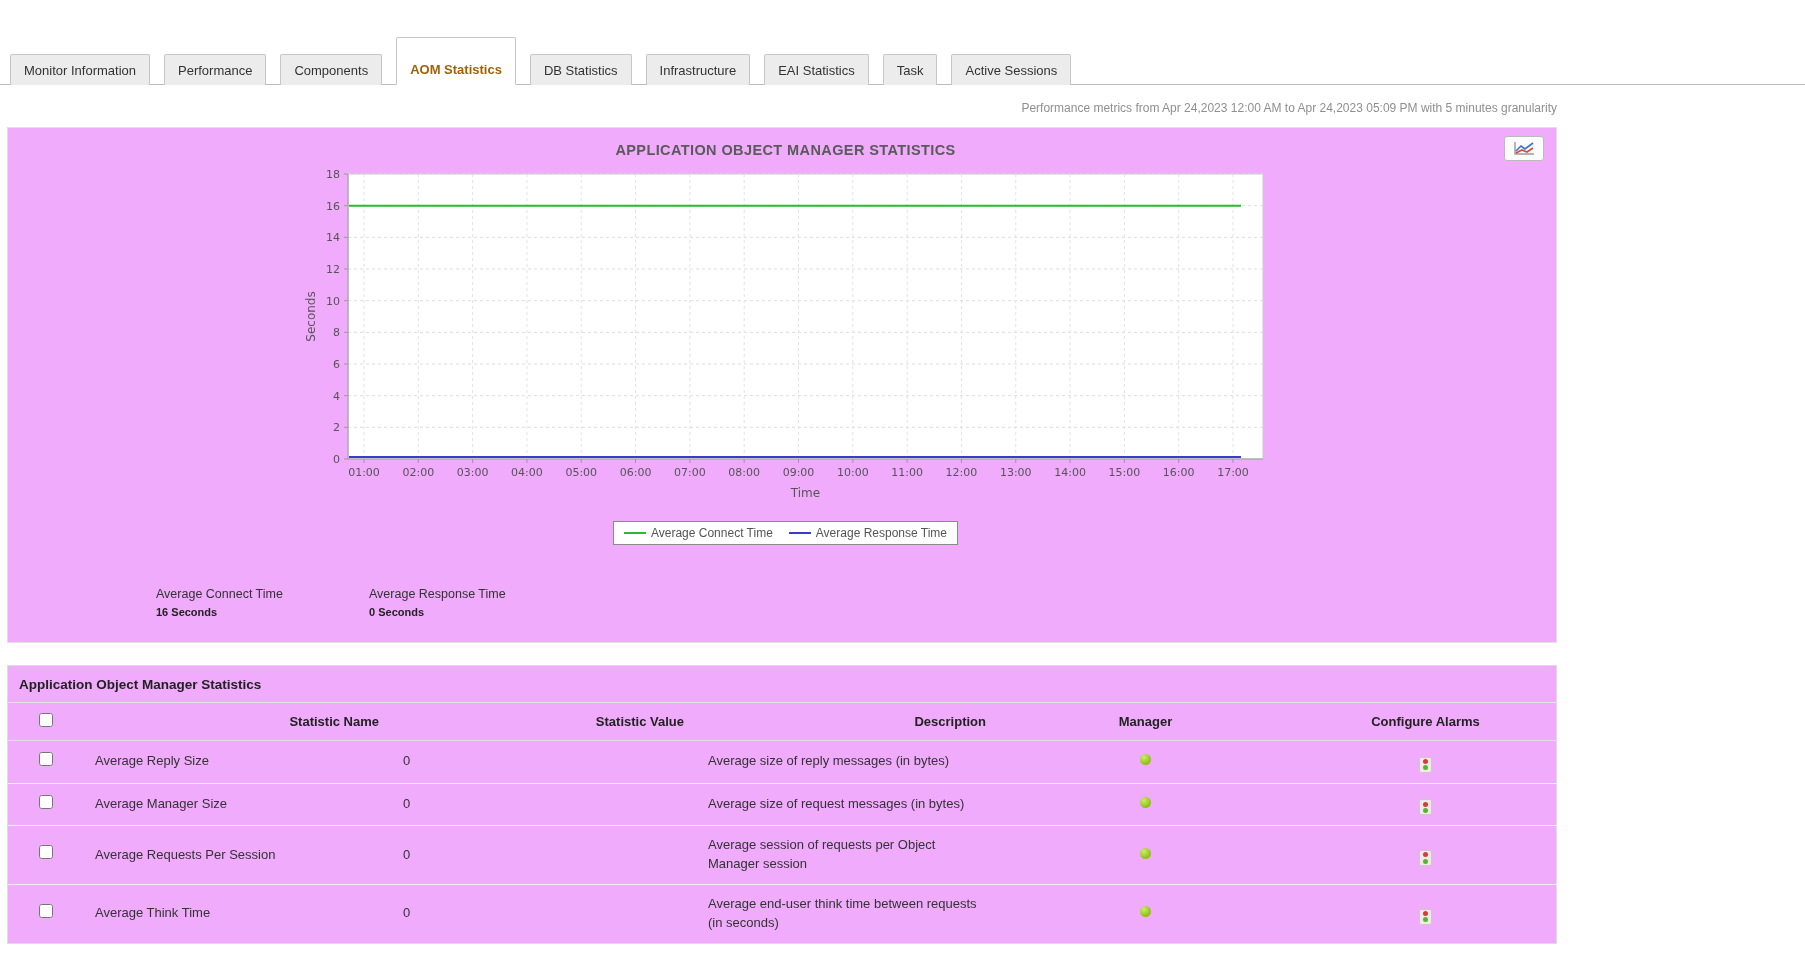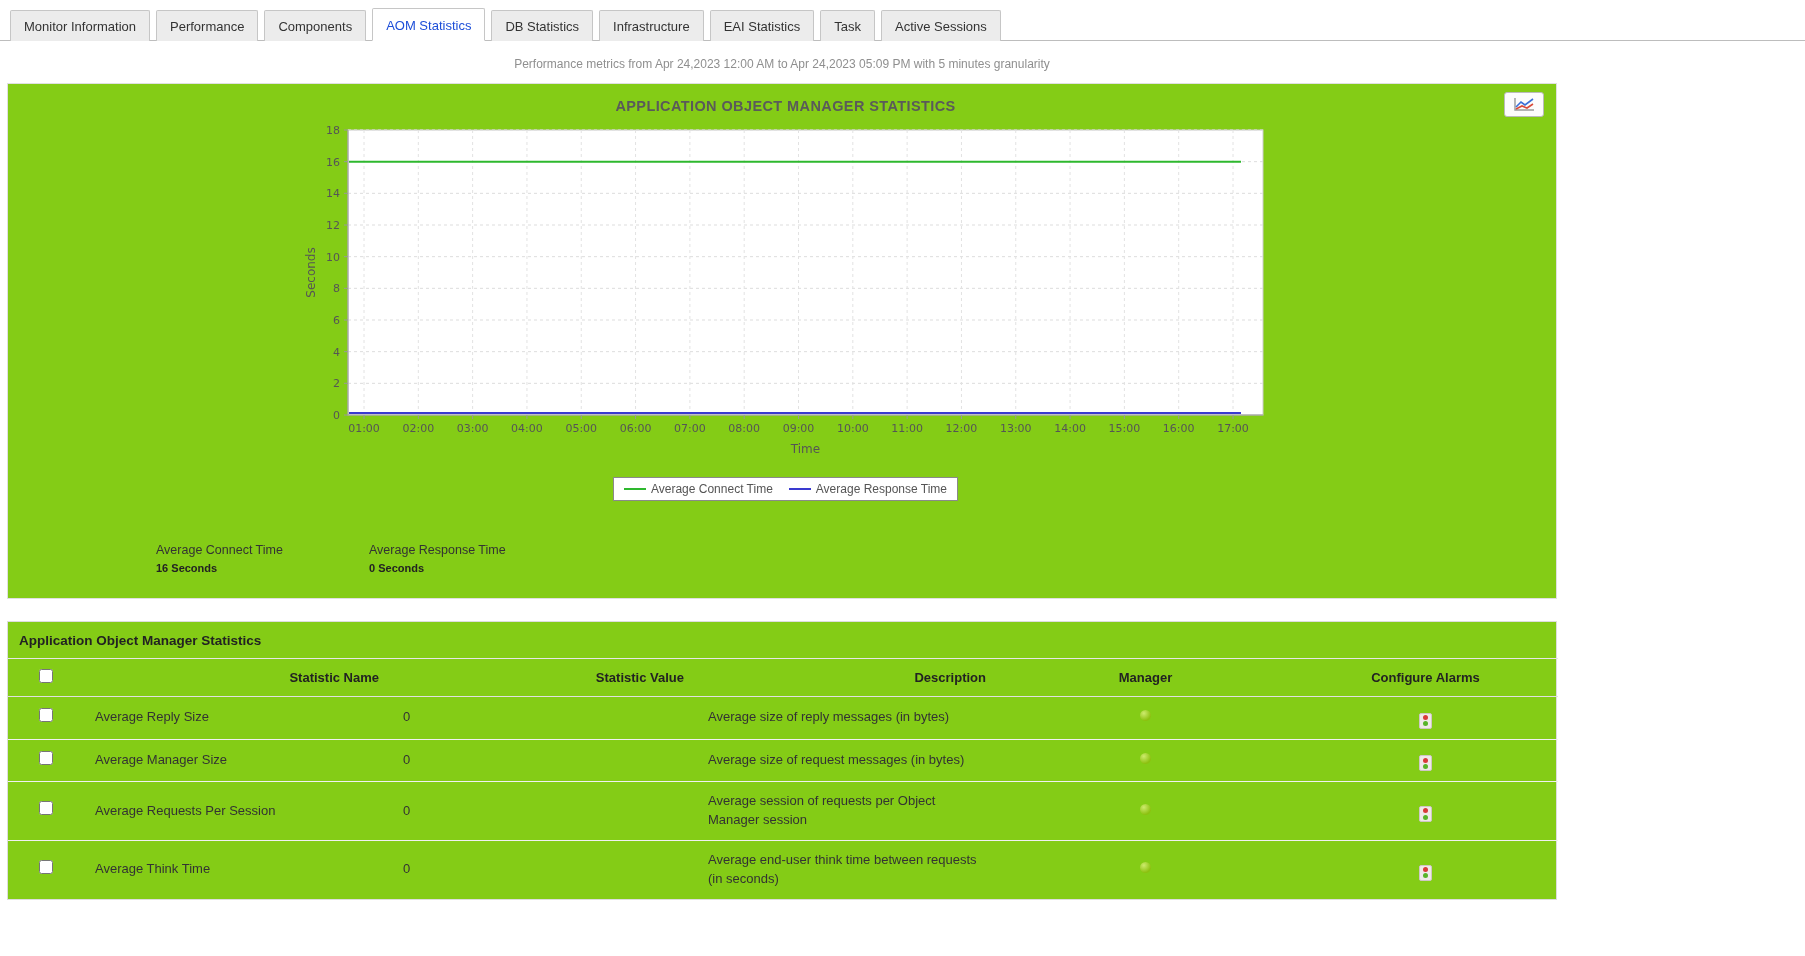--- a/index.html
+++ b/index.html
@@ -1,29 +1,29 @@
 <!DOCTYPE html>
 <html><head>
 <meta charset="utf-8">
 <style>
   * { box-sizing: border-box; margin: 0; padding: 0; }
   html,body { background:#fff; font-family:"Liberation Sans","DejaVu Sans",sans-serif; color:#333; }
   body { width:1805px; min-height:956px; overflow:hidden; }
 
   
-  .tabbar { display:flex; align-items:flex-end; gap:6px; padding:8px 0 0 10px; border-bottom:1px solid #bdbdbd; background:#fff; }
+  .tabbar { display:flex; align-items:flex-end; gap:14px; padding:8px 0 0 10px; border-bottom:1px solid #bdbdbd; background:#fff;margin-top:29px; }
   .tab { padding:8px 13px 7px; background:#ececec; border:1px solid #c6c6c6; border-bottom:none;
          border-radius:2px 2px 0 0; font-size:13px; color:#333; cursor:pointer; white-space:nowrap; margin-bottom:-1px; }
-  .tab.active { background:#fff; font-weight:normal; color:#1d4ed8; border-bottom:1px solid #fff; padding-top:9px; }
+  .tab.active { background:#fff; font-weight:bold; color:#a16207; border-bottom:1px solid #fff; padding-top:24px; }
 
   
   .content { width:1550px; margin-left:7px; }
-  .metrics-note { text-align:center; font-size:12px; color:#8f8f8f; margin-top:16px; }
-
-  .panel { border:1px solid #e0e0e0; background:#84cc16; position:relative; }
+  .metrics-note { text-align:right; font-size:12px; color:#8f8f8f; margin-top:16px; }
+
+  .panel { border:1px solid #e0e0e0; background:#f0abfc; position:relative; }
   .chart-panel { margin-top:12px; padding:14px 0 16px; }
 
   .chart-type-btn { position:absolute; top:8px; right:12px; border:1px solid #bbb; border-radius:3px;
                     background:#fcfcfc; padding:4px 8px; cursor:pointer; line-height:0; }
 
   .chart-wrap { width:965px; margin-left:295px; }
   .chart-title { text-align:center; font-size:14.5px; font-weight:bold; color:#5a5a5a; letter-spacing:0.4px; margin-bottom:6px; }
   .chart-svg { display:block; }
 
   .legend-row { text-align:center; margin-top:16px; }

